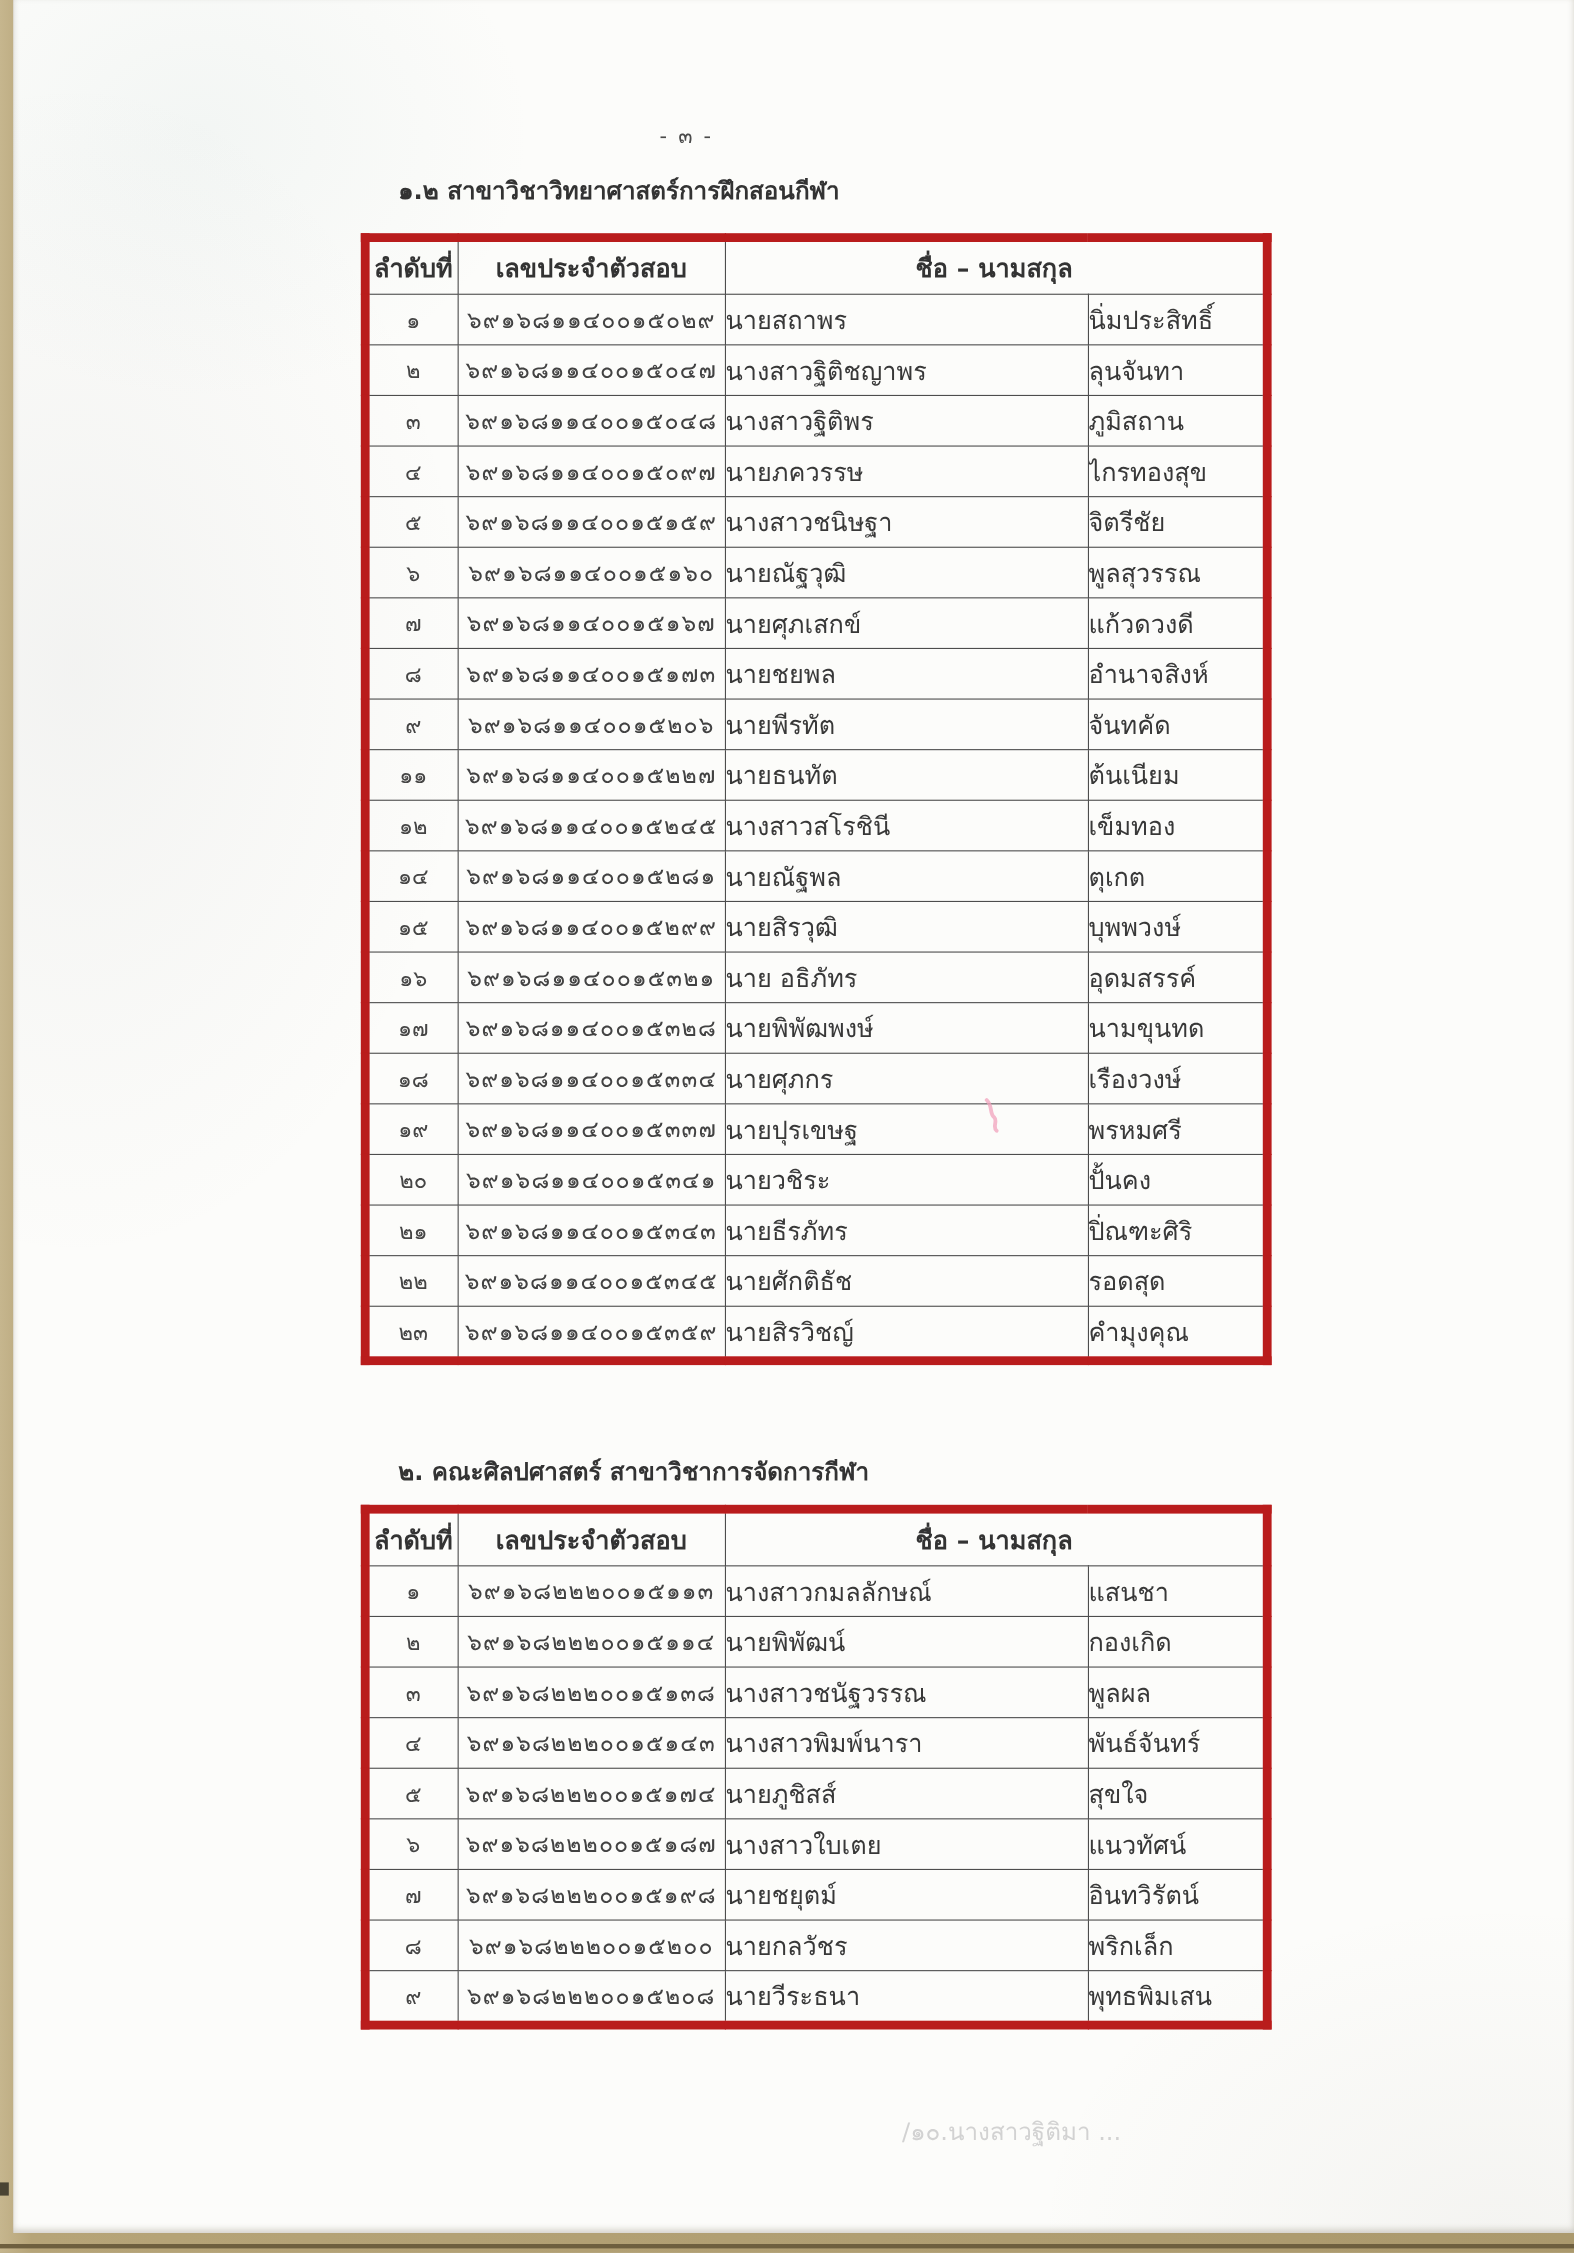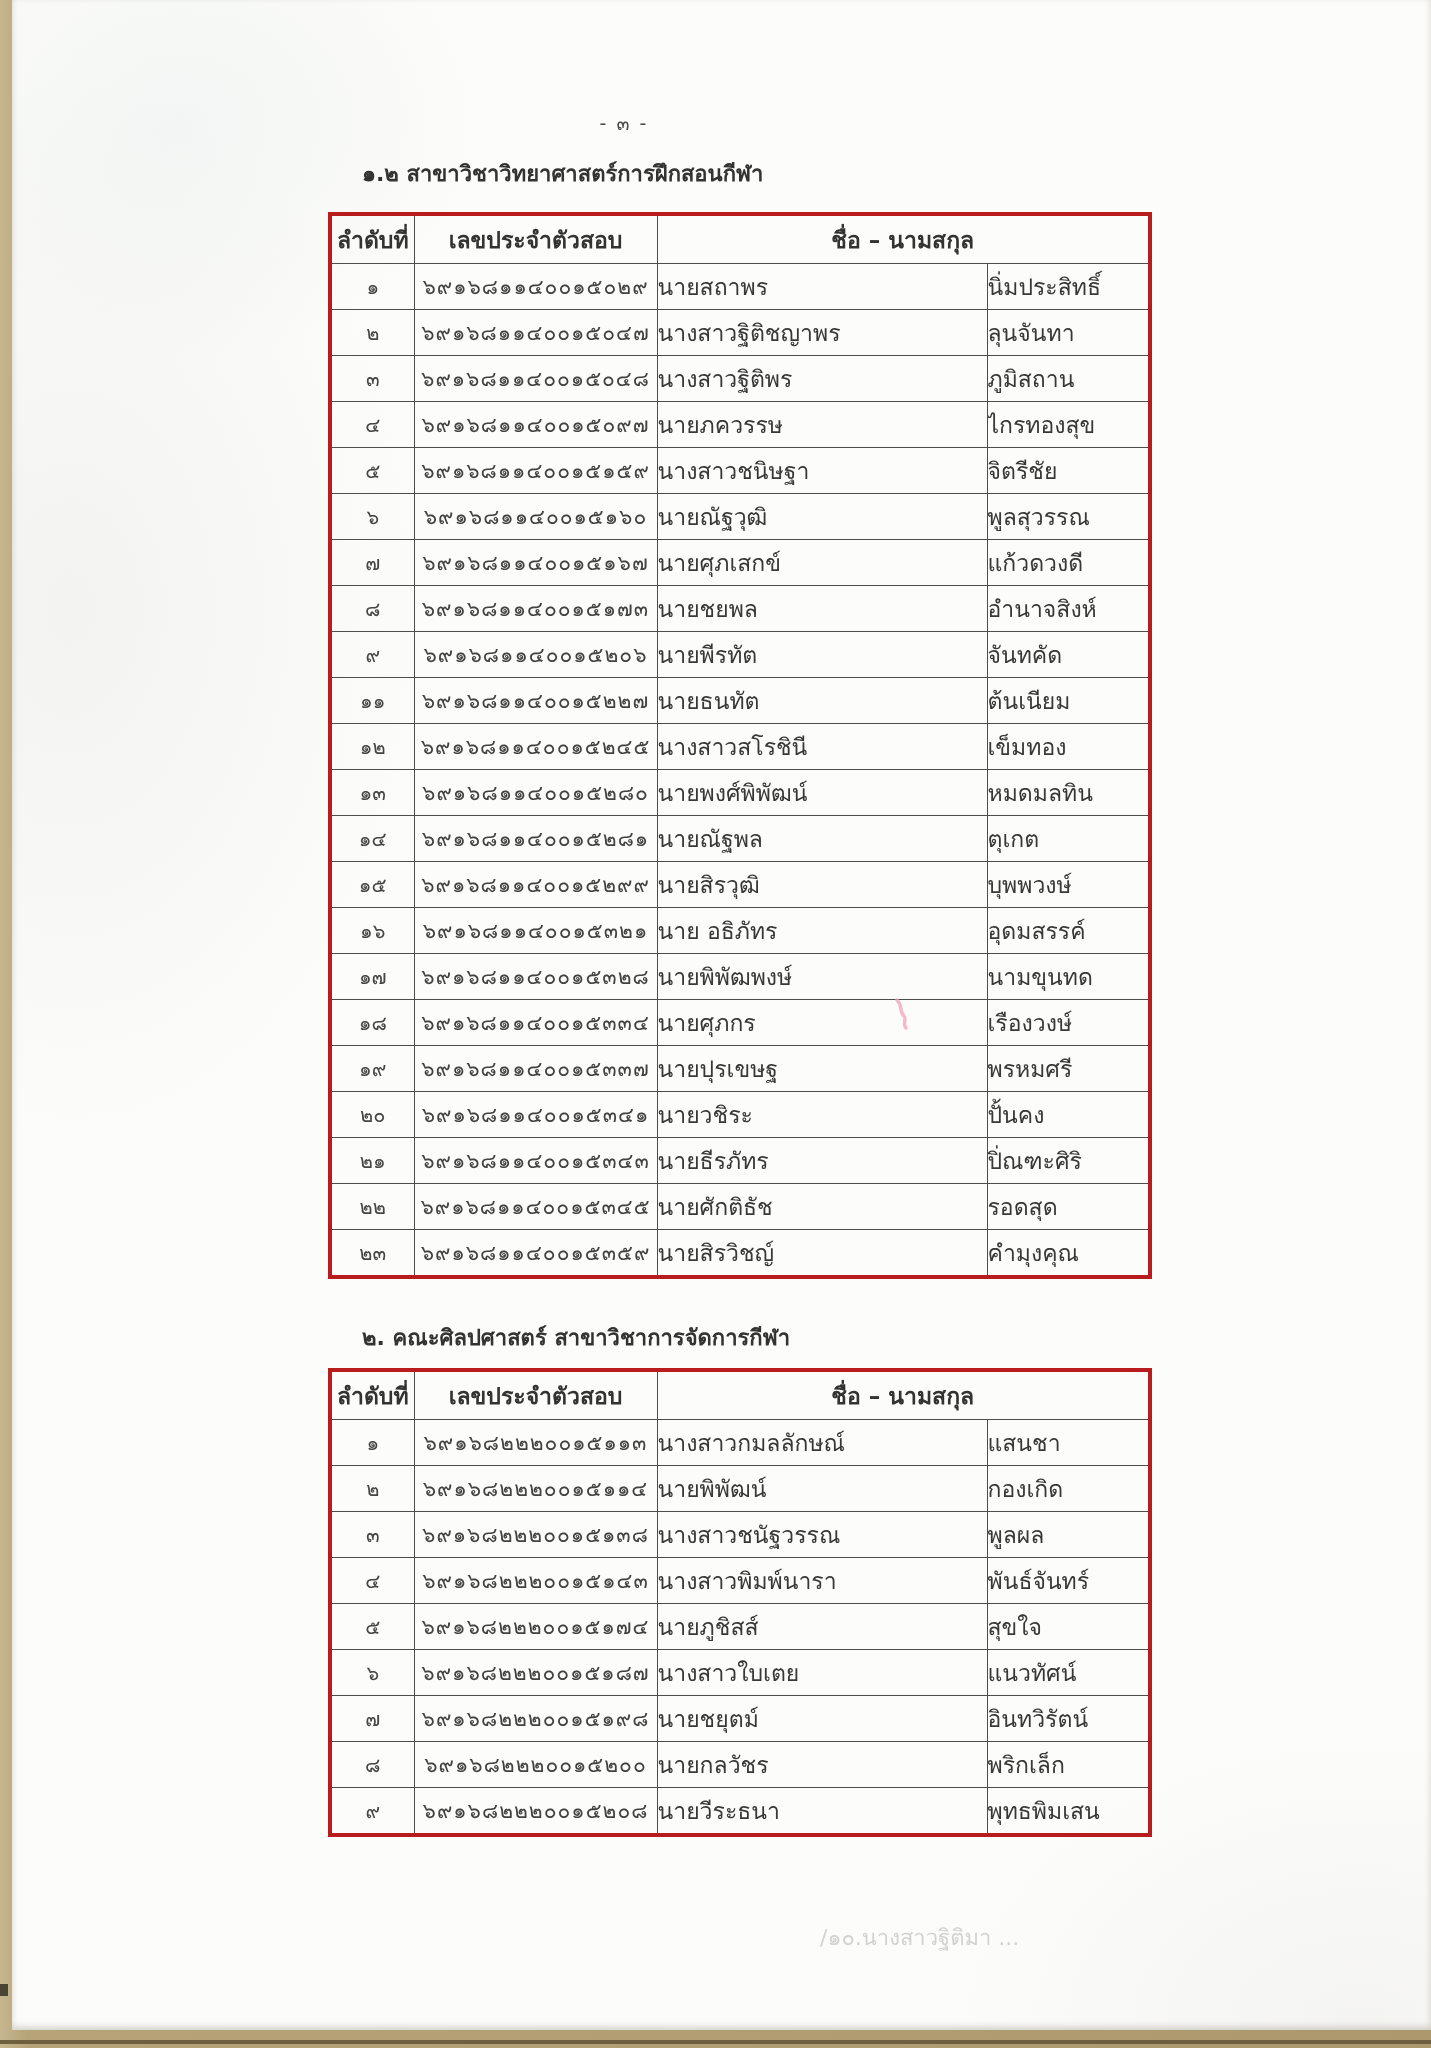--- a/index.html
+++ b/index.html
@@ -86,21 +86,21 @@
   .roster-table col.c-id   { width: 243px; }
   .roster-table col.c-first{ width: 330px; }
   .roster-table col.c-last { width: 163px; }
 
   .roster-table th, .roster-table td {
     border: 1px solid #4d4d4d;
     padding: 0;
     overflow: hidden;
     white-space: nowrap;
   }
-  .roster-table { border: 4px solid #b91c1c; }
+  .roster-table { border: 8px solid #b91c1c; }
 
   .roster-table th {
     height: 47px;
     font-size: 23px;
     font-weight: 600;
     text-align: center;
     color: #333333;
   }
   .roster-table td { height: 45px; }
 
@@ -231,26 +231,20 @@
         <td class="col-first">นายธนทัต</td>
         <td class="col-last">ต้นเนียม</td>
       </tr>
       <tr>
         <td class="col-no">๑๒</td>
         <td class="col-id">๖๙๑๖๘๑๑๔๐๐๑๕๒๔๕</td>
         <td class="col-first">นางสาวสโรชินี</td>
         <td class="col-last">เข็มทอง</td>
       </tr>
       <tr>
-        <td class="col-no">๑๓</td>
-        <td class="col-id">๖๙๑๖๘๑๑๔๐๐๑๕๒๘๐</td>
-        <td class="col-first">นายพงศ์พิพัฒน์</td>
-        <td class="col-last">หมดมลทิน</td>
-      </tr>
-      <tr>
         <td class="col-no">๑๔</td>
         <td class="col-id">๖๙๑๖๘๑๑๔๐๐๑๕๒๘๑</td>
         <td class="col-first">นายณัฐพล</td>
         <td class="col-last">ตุเกต</td>
       </tr>
       <tr>
         <td class="col-no">๑๕</td>
         <td class="col-id">๖๙๑๖๘๑๑๔๐๐๑๕๒๙๙</td>
         <td class="col-first">นายสิรวุฒิ</td>
         <td class="col-last">บุพพวงษ์</td>

